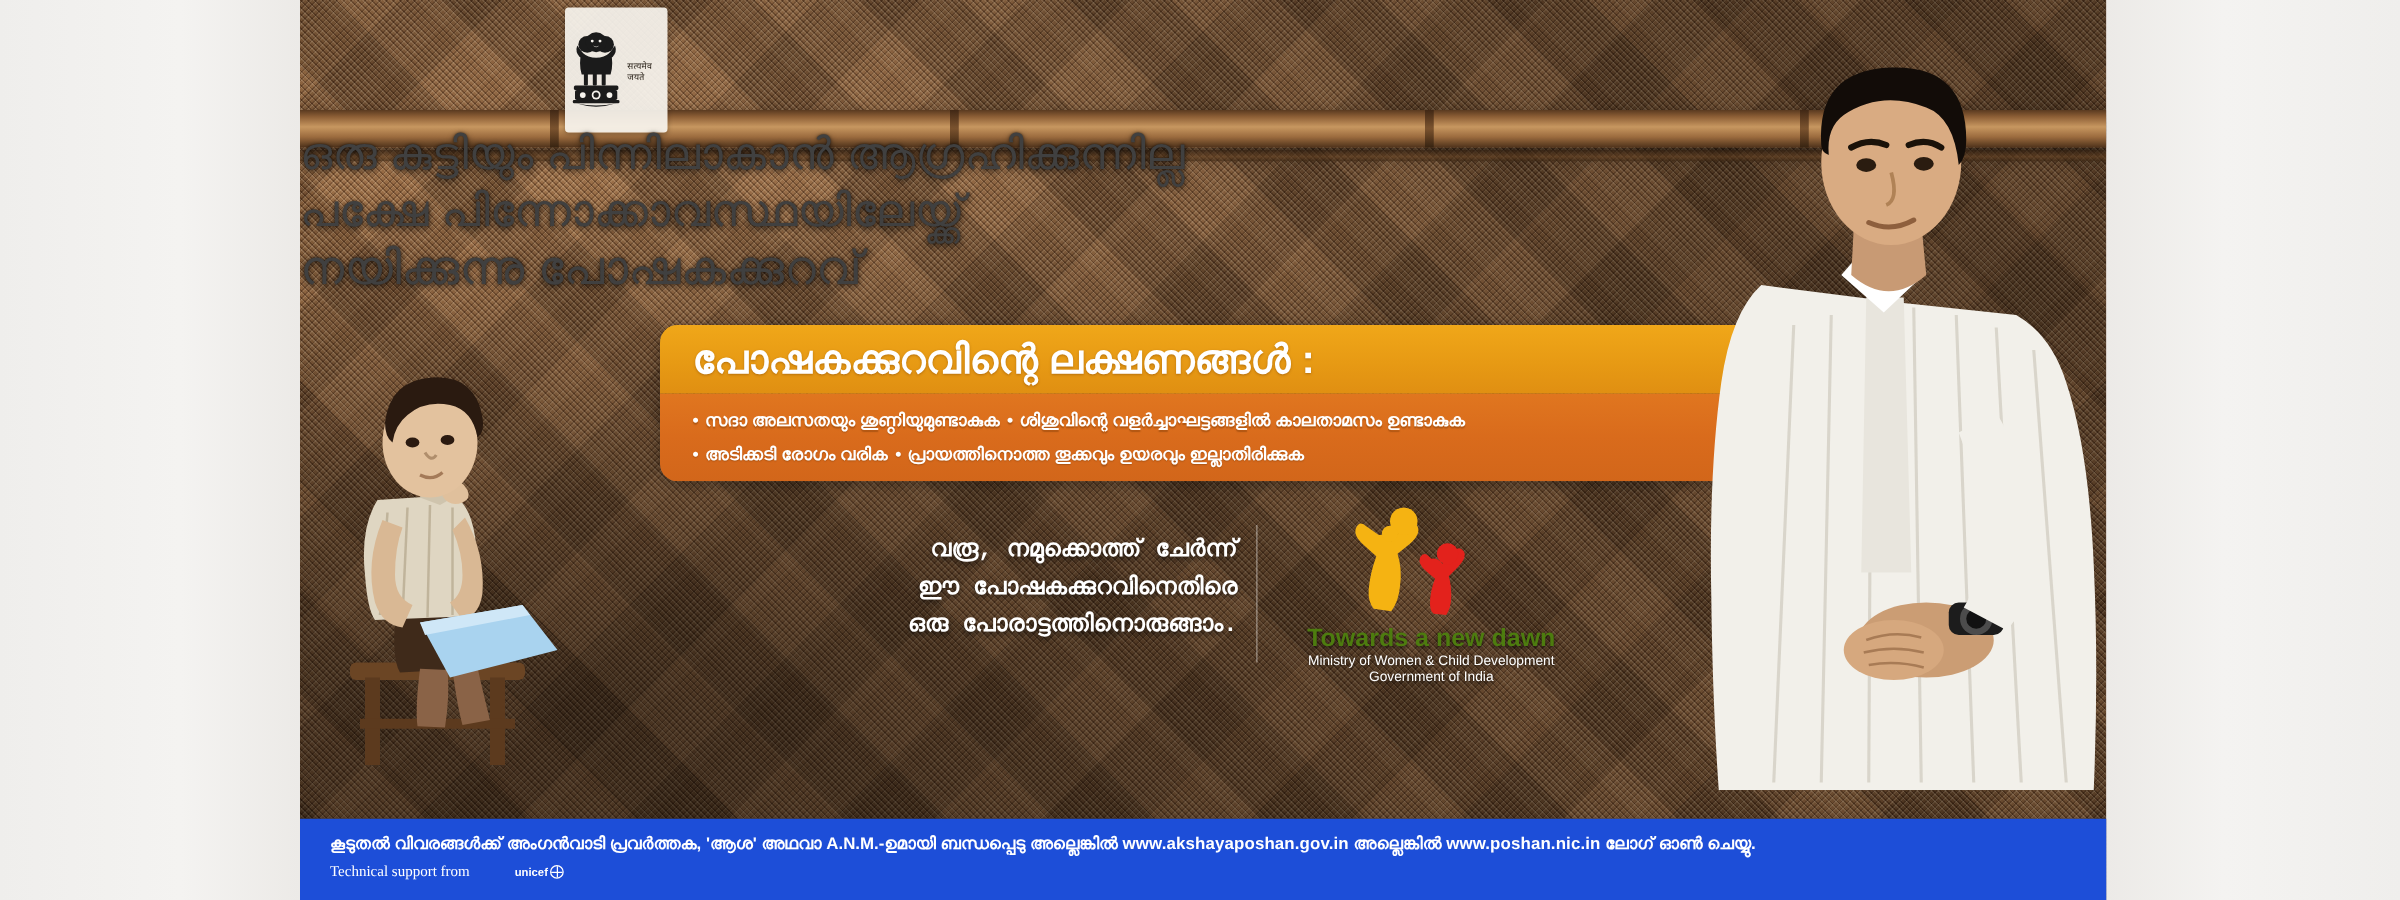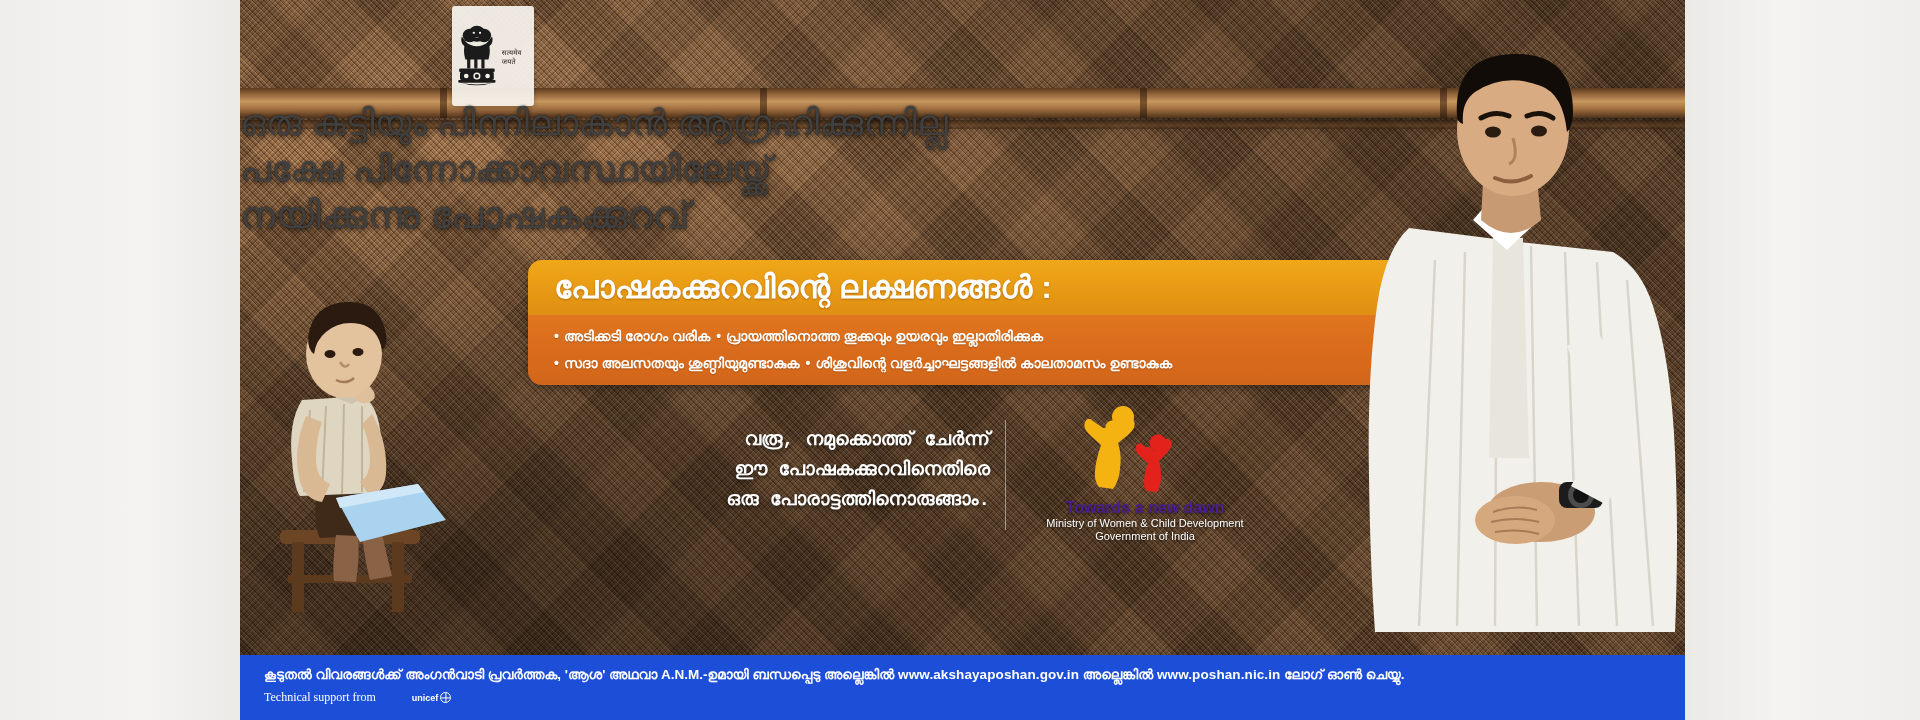--- a/index.html
+++ b/index.html
@@ -173,21 +173,21 @@
 
   
   .dawn-logo {
     position: absolute;
     left: 790px; top: 405px;
     width: 230px;
     text-align: center;
   }
   .dawn-mark { height: 88px; }
   .dawn-title {
-    color: #4c1d95; font-weight: bold; font-size: 16px;
+    color: #4d7c0f; font-weight: bold; font-size: 20px;
     margin-top: 2px; text-shadow: 0 1px 3px rgba(0,0,0,.65);
     font-family: "Liberation Sans", sans-serif;
   }
   .dawn-sub {
     color: #ffffff; font-size: 11px; line-height: 13px;
     text-shadow: 0 1px 3px rgba(0,0,0,.7);
     font-family: "Liberation Sans", sans-serif;
   }
 
   
@@ -338,26 +338,26 @@
       <div>പക്ഷേ പിന്നോക്കാവസ്ഥയിലേയ്ക്ക്</div>
       <div class="l3">നയിക്കുന്നു പോഷകക്കുറവ്</div>
     </div>
 
     <div class="symptom-panel">
       <div class="symptom-head">
         <span class="symptom-head-text">പോഷകക്കുറവിന്റെ ലക്ഷണങ്ങൾ :</span>
       </div>
       <div class="symptom-body">
         <div class="sym-line">
+          <span class="bullet-dot">•</span><span>സദാ അലസതയും ശുണ്ഠിയുമുണ്ടാകുക</span>
+          <span class="bullet-dot">•</span><span>ശിശുവിന്റെ വളർച്ചാഘട്ടങ്ങളിൽ കാലതാമസം ഉണ്ടാകുക</span>
+        </div>
+        <div class="sym-line">
           <span class="bullet-dot">•</span><span>അടിക്കടി രോഗം വരിക</span>
           <span class="bullet-dot">•</span><span>പ്രായത്തിനൊത്ത തൂക്കവും ഉയരവും ഇല്ലാതിരിക്കുക</span>
-        </div>
-        <div class="sym-line">
-          <span class="bullet-dot">•</span><span>സദാ അലസതയും ശുണ്ഠിയുമുണ്ടാകുക</span>
-          <span class="bullet-dot">•</span><span>ശിശുവിന്റെ വളർച്ചാഘട്ടങ്ങളിൽ കാലതാമസം ഉണ്ടാകുക</span>
         </div>
       </div>
     </div>
 
     <div class="cta">
       <div>വരൂ, നമുക്കൊത്ത് ചേർന്ന്</div>
       <div>ഈ പോഷകക്കുറവിനെതിരെ</div>
       <div>ഒരു പോരാട്ടത്തിനൊരുങ്ങാം.</div>
     </div>
     <div class="cta-divider"></div>

